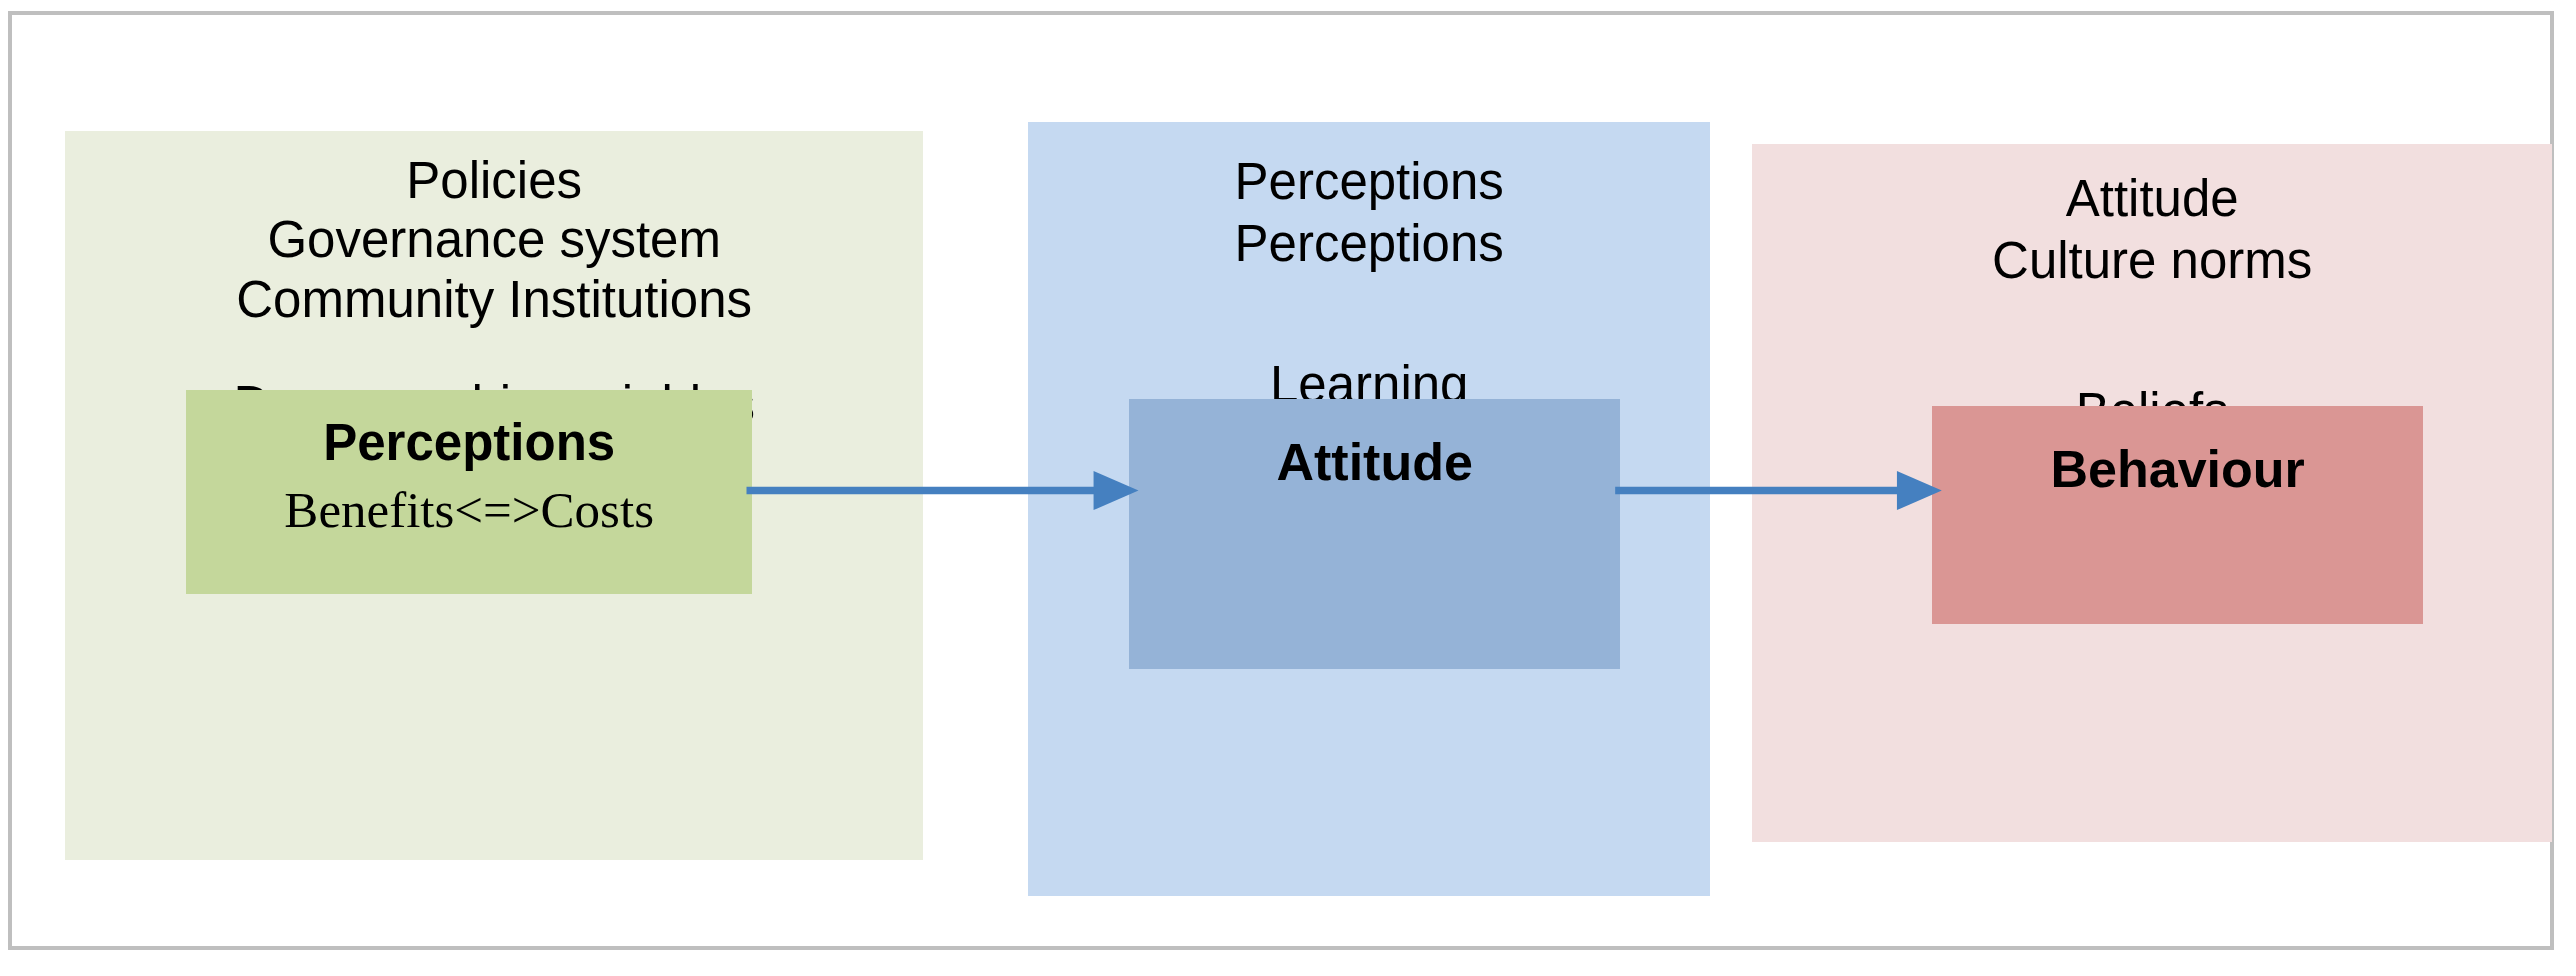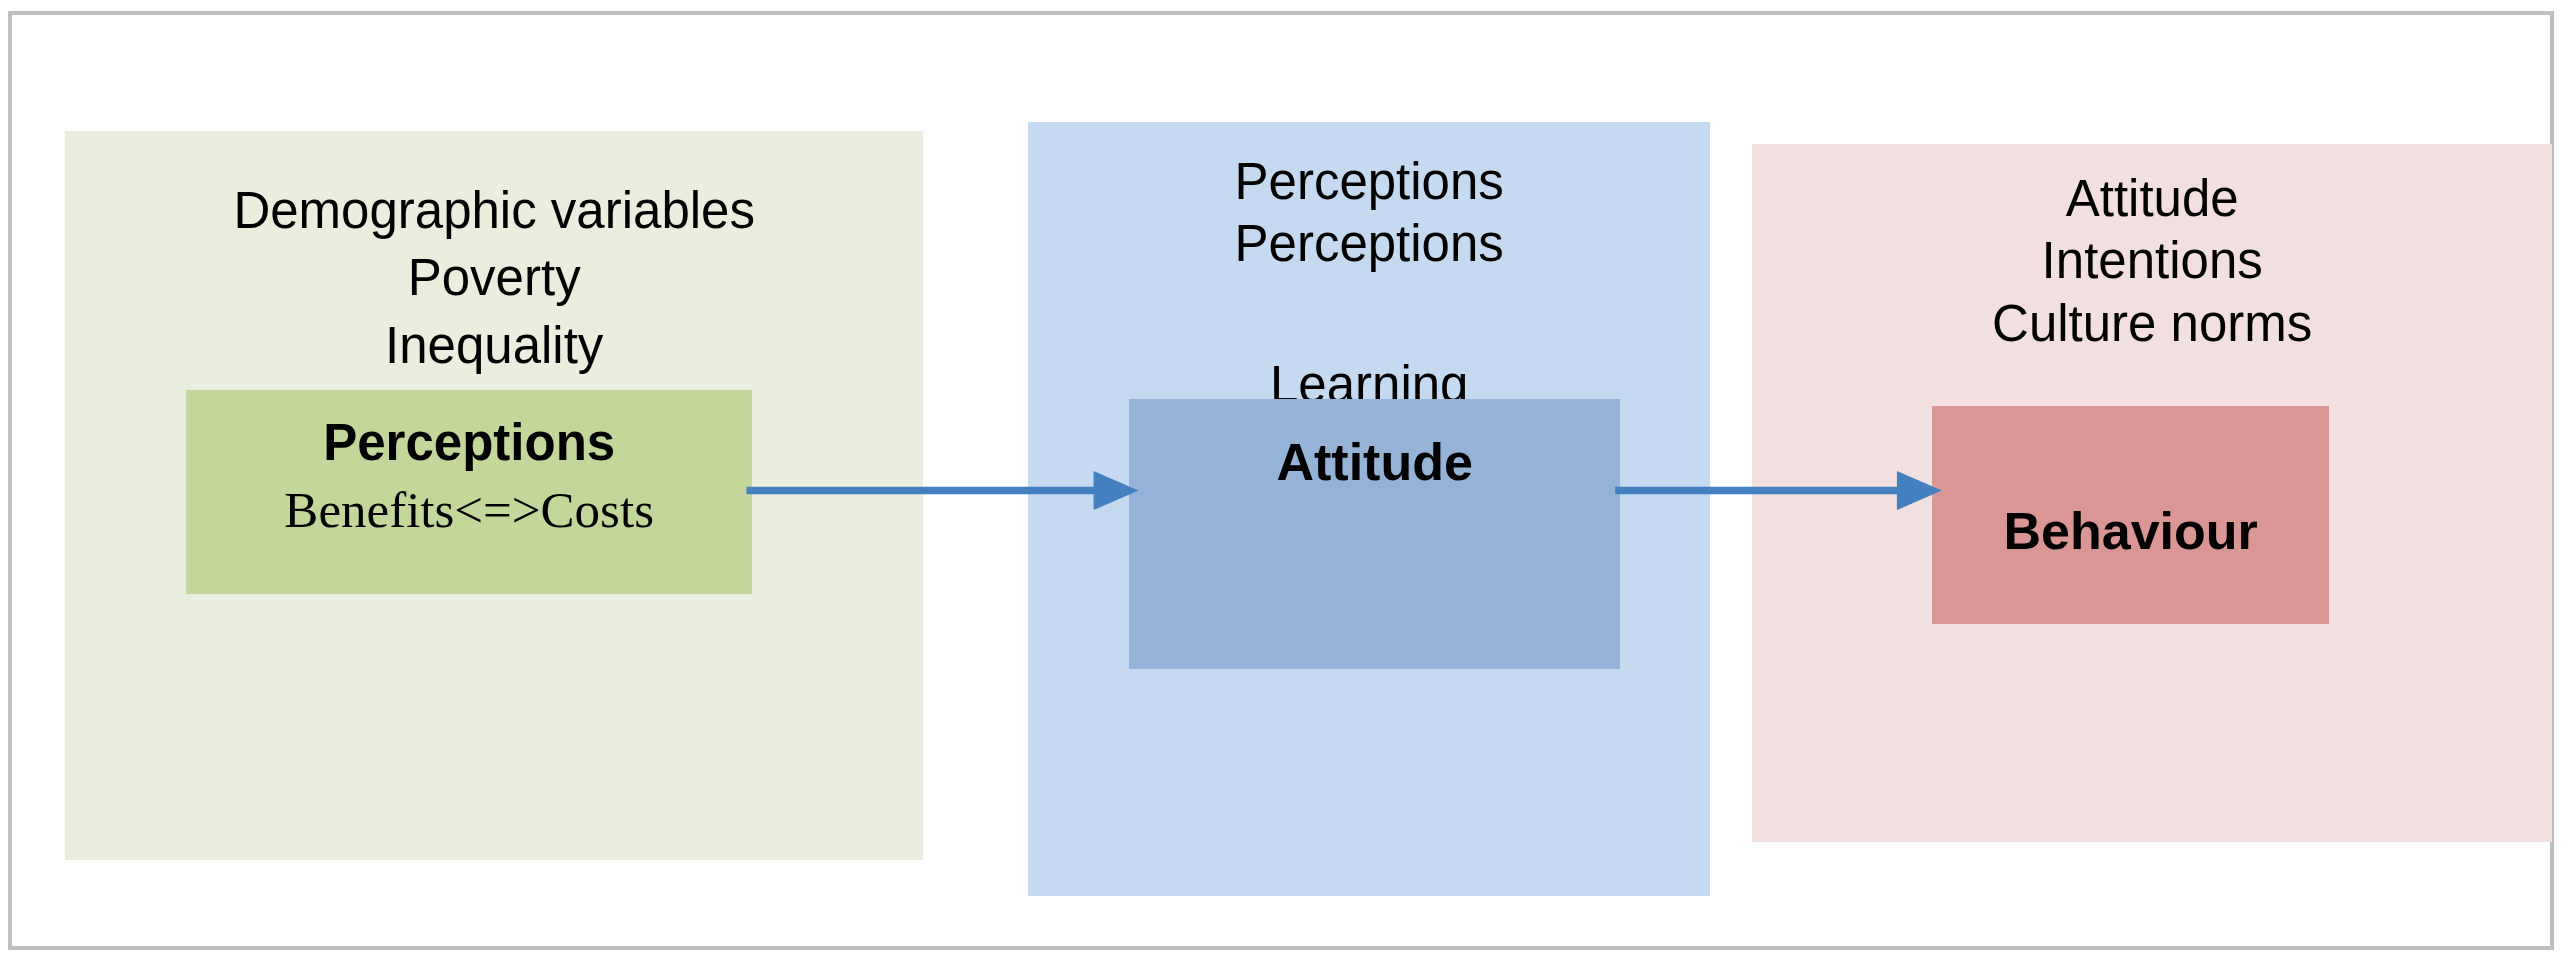--- a/index.html
+++ b/index.html
@@ -135,24 +135,23 @@
   }
   #panel-outcomes .panel-text { font-size: 51px; line-height: 1.0; }
   #outcomes-top { margin-top: 18px; }
   #outcomes-top .panel-text { margin-top: 11.4px; }
   #outcomes-bottom { margin-top: 82px; }
   #outcomes-bottom .panel-text { margin-top: 18px; }
 
   #box-behaviour {
     left: 1920px;
     top: 391px;
-    width: 397px;
+    width: 491px;
     height: 218px;
     background: #da9694;
-    justify-content: center;
   }
   #box-behaviour .inner-title { font-size: 52px; margin-top: 33px; }
 
   
   .arrow {
     position: absolute;
     height: 49px;
     pointer-events: none;
   }
   .arrow svg { display: block; overflow: visible; }
@@ -161,20 +160,25 @@
   #arrow-attitude-behaviour   { left: 1603px; top: 451px; width: 327px; }
 </style>
 </head>
 <body>
 
 <div id="canvas">
 
   <div id="outer-frame">
 
     <div class="panel" id="panel-drivers">
+      <div class="stack" id="drivers-top">
+        <div class="panel-text">Policies</div>
+        <div class="panel-text">Governance system</div>
+        <div class="panel-text">Community Institutions</div>
+      </div>
       <div class="stack" id="drivers-bottom">
         <div class="panel-text">Demographic variables</div>
         <div class="panel-text">Poverty</div>
         <div class="panel-text">Inequality</div>
       </div>
     </div>
 
     <div class="inner-box" id="box-perceptions">
       <div class="inner-title">Perceptions</div>
       <div class="inner-sub">Benefits&lt;=&gt;Costs</div>
@@ -192,21 +196,20 @@
       </div>
     </div>
 
     <div class="inner-box" id="box-attitude">
       <div class="inner-title">Attitude</div>
     </div>
 
     <div class="panel" id="panel-outcomes">
       <div class="stack" id="outcomes-top">
         <div class="panel-text">Attitude</div>
-        <div class="panel-text">Intentions</div>
         <div class="panel-text">Culture norms</div>
       </div>
       <div class="stack" id="outcomes-bottom">
         <div class="panel-text">Beliefs</div>
         <div class="panel-text">Culture</div>
       </div>
     </div>
 
     <div class="inner-box" id="box-behaviour">
       <div class="inner-title">Behaviour</div>

